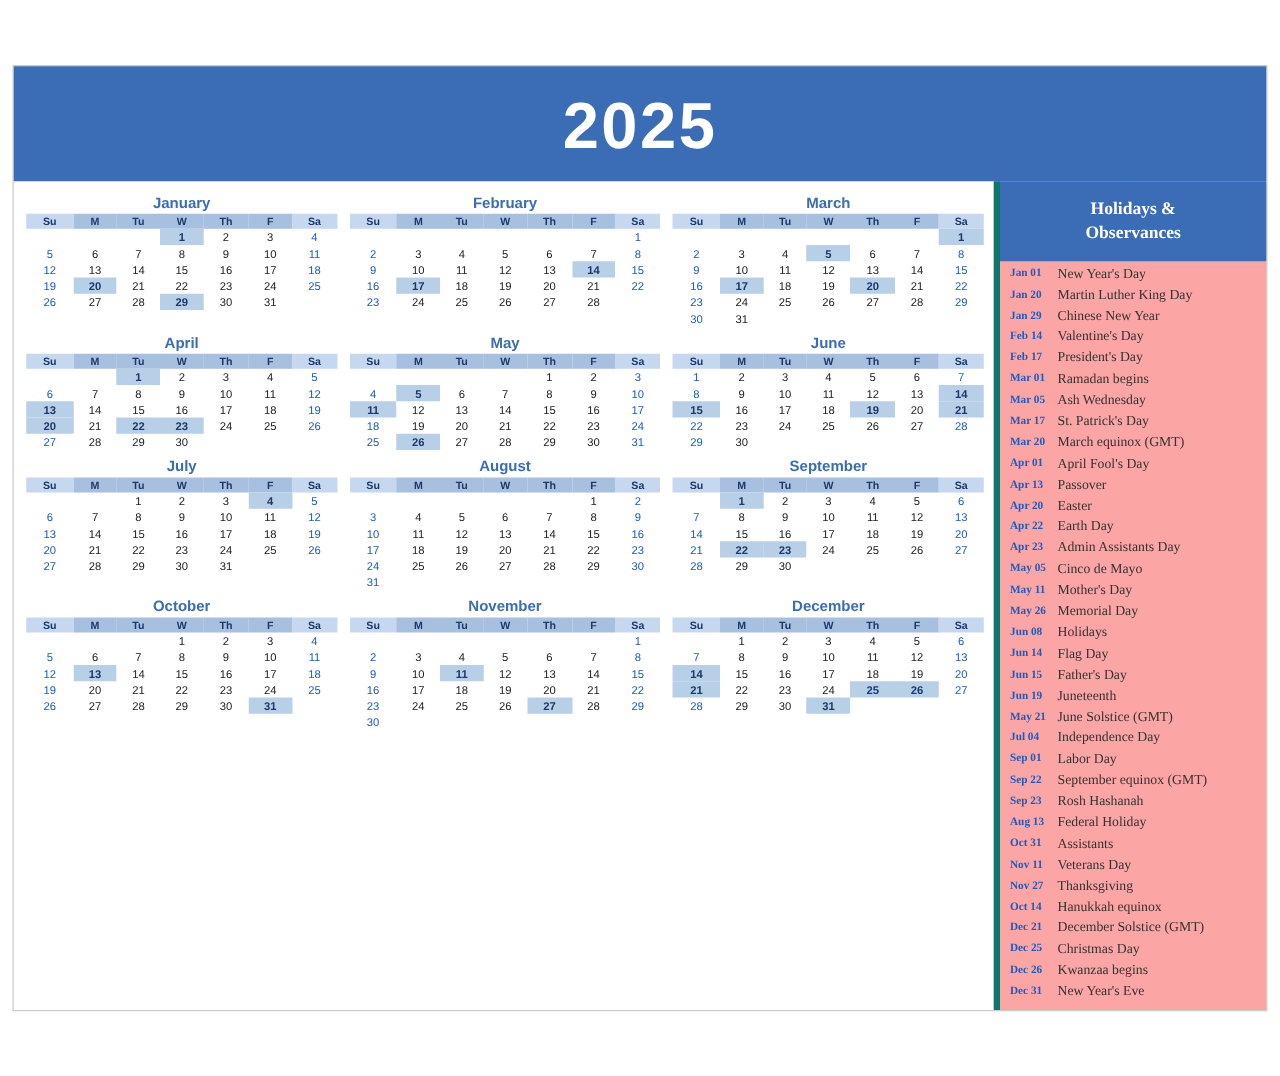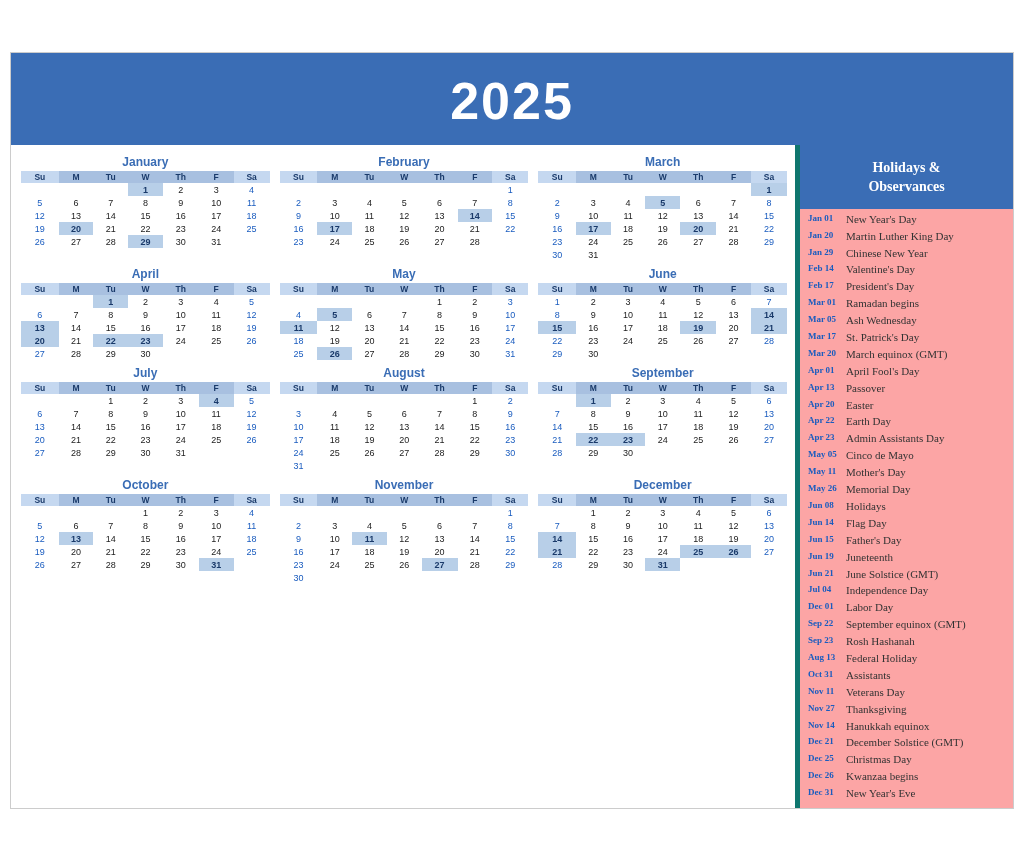--- a/index.html
+++ b/index.html
@@ -1003,29 +1003,29 @@
           </div>
           <div class="holiday-item">
             <span class="holiday-date">Jun 15</span>
             <span class="holiday-name">Father's Day</span>
           </div>
           <div class="holiday-item">
             <span class="holiday-date">Jun 19</span>
             <span class="holiday-name">Juneteenth</span>
           </div>
           <div class="holiday-item">
-            <span class="holiday-date">Jun 21</span>
+            <span class="holiday-date">May 21</span>
             <span class="holiday-name">June Solstice (GMT)</span>
           </div>
           <div class="holiday-item">
             <span class="holiday-date">Jul 04</span>
             <span class="holiday-name">Independence Day</span>
           </div>
           <div class="holiday-item">
-            <span class="holiday-date">Dec 01</span>
+            <span class="holiday-date">Sep 01</span>
             <span class="holiday-name">Labor Day</span>
           </div>
           <div class="holiday-item">
             <span class="holiday-date">Sep 22</span>
             <span class="holiday-name">September equinox (GMT)</span>
           </div>
           <div class="holiday-item">
             <span class="holiday-date">Sep 23</span>
             <span class="holiday-name">Rosh Hashanah</span>
           </div>
@@ -1039,21 +1039,21 @@
           </div>
           <div class="holiday-item">
             <span class="holiday-date">Nov 11</span>
             <span class="holiday-name">Veterans Day</span>
           </div>
           <div class="holiday-item">
             <span class="holiday-date">Nov 27</span>
             <span class="holiday-name">Thanksgiving</span>
           </div>
           <div class="holiday-item">
-            <span class="holiday-date">Nov 14</span>
+            <span class="holiday-date">Oct 14</span>
             <span class="holiday-name">Hanukkah equinox</span>
           </div>
           <div class="holiday-item">
             <span class="holiday-date">Dec 21</span>
             <span class="holiday-name">December Solstice (GMT)</span>
           </div>
           <div class="holiday-item">
             <span class="holiday-date">Dec 25</span>
             <span class="holiday-name">Christmas Day</span>
           </div>

